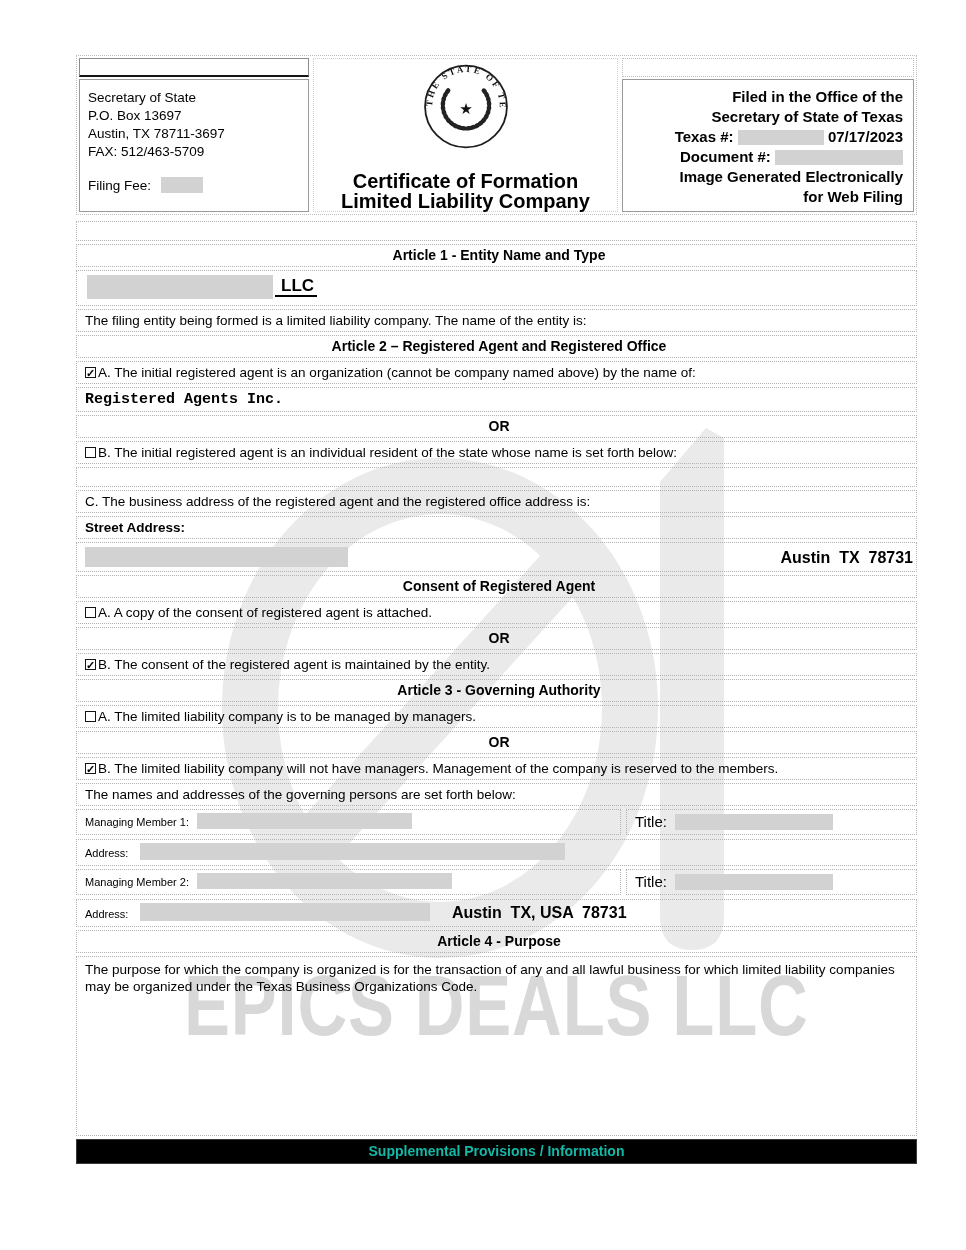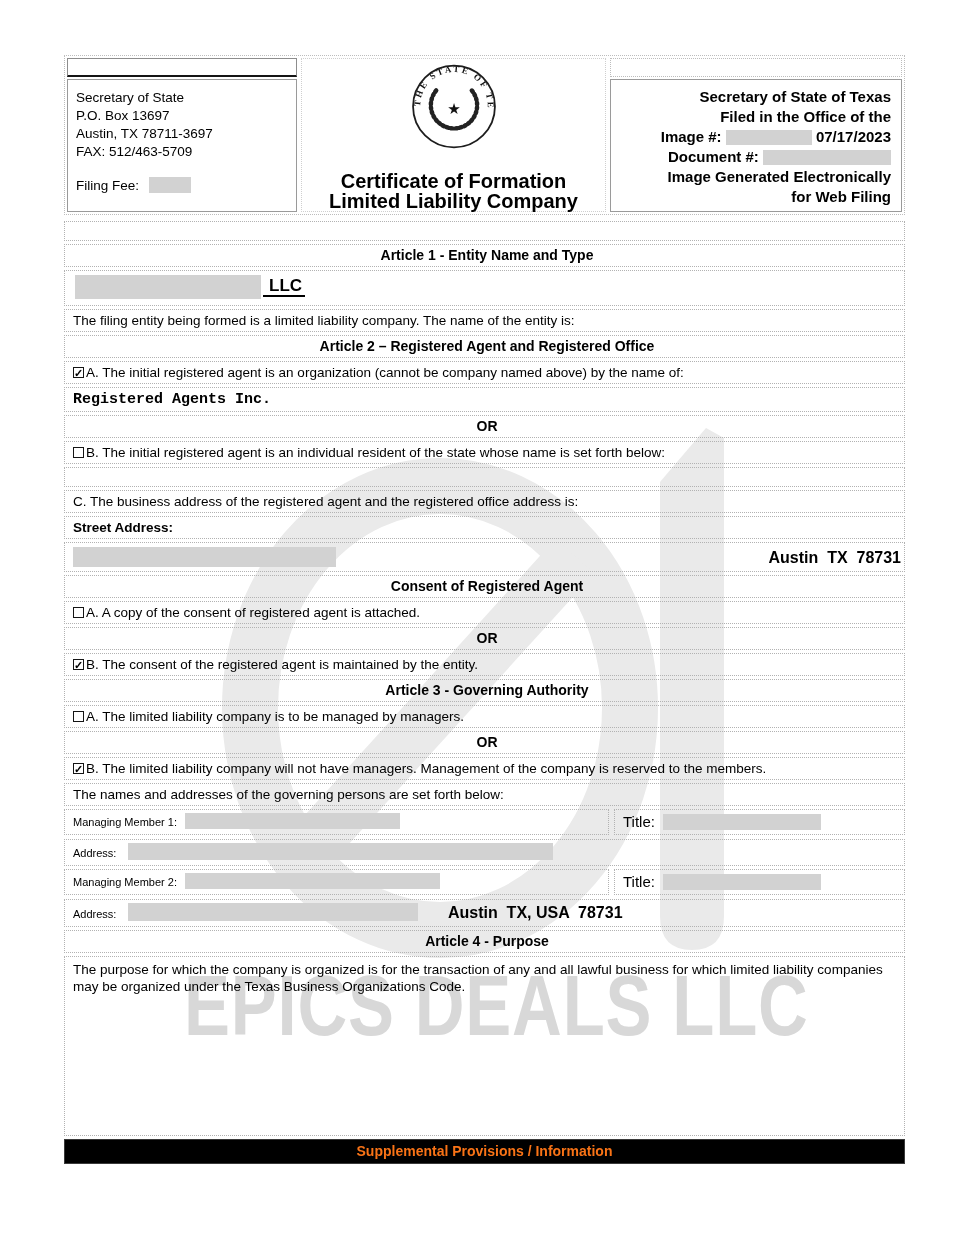--- a/index.html
+++ b/index.html
@@ -6,21 +6,21 @@
   .page{position:relative;width:966px;height:1250px;background:#ffffff;
         font-family:"Liberation Sans",sans-serif;color:#000;overflow:hidden;}
 
   
   .wm-logo{position:absolute;left:0;top:0;z-index:0;}
   .wm-text{position:absolute;left:184px;top:956px;z-index:0;
            font-size:84px;font-weight:bold;color:#d8d8d8;white-space:nowrap;
            letter-spacing:1px;transform:scaleX(0.82) scaleY(1.02);transform-origin:left top;}
 
   
-  .doc{position:absolute;left:64px;top:55px;width:841px;z-index:1;}
+  .doc{position:absolute;left:76px;top:55px;width:841px;z-index:1;}
 
   
   .hdr{display:flex;gap:4px;border:1px dotted #bdbdbd;padding:2px;height:160px;
        box-sizing:border-box;margin-bottom:6px;background:transparent;}
   .hdr-left{width:230px;display:flex;flex-direction:column;box-sizing:border-box;}
   .topbox{height:19px;border:1px solid #8d8d8d;border-bottom:2px solid #151515;box-sizing:border-box;}
   .topbox.dotted{border:1px dotted #bdbdbd;}
   .addrbox{flex:1;margin-top:2px;border:1px solid #9a9a9a;padding:9px 8px 5px 8px;
            font-size:13.5px;line-height:18px;box-sizing:border-box;}
   .feeline{margin-top:16px;}
@@ -42,21 +42,21 @@
   .row.empty{height:14px;}
   .row.tall-name{padding:4px 3px 6px 10px;}
   .row.agent-name{font-weight:bold;font-size:15px;line-height:19px;font-family:Liberation Mono, monospace;}
   .row.street{display:flex;align-items:center;padding-top:4px;padding-bottom:4px;justify-content:space-between;}
   .row.split{display:flex;gap:5px;border:none;padding:0;margin-bottom:4px;}
   .cell{border:1px dotted #b2b2b2;padding:3px 3px 3px 8px;box-sizing:border-box;}
   .cell.left{flex:1;}
   .cell.right{width:291px;}
   .row.addr{padding-top:3px;padding-bottom:3px;}
   .row.purpose{height:172px;box-sizing:content-box;padding-top:4px;}
-  .row.bar{background:#000;color:#f97316;text-align:center;font-weight:bold;font-size:14px;
+  .row.bar{background:#000;color:#14b8a6;text-align:center;font-weight:bold;font-size:14px;
            padding:3px 0;border:1px solid #3a3a3a;}
 
   .cb{display:inline-block;width:11px;height:11px;border:1px solid #141414;margin-right:2px;
       vertical-align:-1px;font-size:11px;line-height:11px;font-weight:bold;text-align:center;
       background:#fff;box-sizing:border-box;overflow:hidden;}
   .bold{font-weight:bold;}
   .small-label{font-size:11px;}
   .title-label{font-size:15px;}
   .name-line{border-bottom:2px solid #000;display:inline-block;padding:0 3px 1px 6px;
              font-size:17px;font-weight:bold;margin-left:2px;}
@@ -107,24 +107,24 @@
         </svg>
         <div class="doc-title">
           <div>Certificate of Formation</div>
           <div>Limited Liability Company</div>
         </div>
       </div>
 
       <div class="hdr-right">
         <div class="topbox dotted"></div>
         <div class="filedbox">
+          <div>Filed in the Office of the</div>
           <div>Secretary of State of Texas</div>
-          <div>Filed in the Office of the</div>
           <div>
-            <span>Image #:</span>
+            <span>Texas #:</span>
             <span class="redact" style="width:86px;"></span>
             <span>07/17/2023</span>
           </div>
           <div>
             <span>Document #:</span>
             <span class="redact" style="width:128px;"></span>
           </div>
           <div>Image Generated Electronically</div>
           <div>for Web Filing</div>
         </div>
@@ -215,21 +215,21 @@
       </div>
       <div class="cell right">
         <span class="title-label">Title:</span>
         <span class="redact" style="width:158px;height:16px;margin-left:4px;"></span>
       </div>
     </div>
 
     <div class="row addr">
       <span class="small-label">Address:</span>
       <span class="redact" style="width:290px;height:18px;margin-left:8px;"></span>
-      <span class="big-city" style="margin-left:26px;">Austin  TX, USA  78731</span>
+      <span class="big-city" style="margin-left:18px;">Austin  TX, USA  78731</span>
     </div>
 
     <div class="row center">Article 4 - Purpose</div>
 
     <div class="row purpose">
       <span>The purpose for which the company is organized is for the transaction of any and all lawful business for which limited liability companies may be organized under the Texas Business Organizations Code.</span>
     </div>
 
     <div class="row bar">Supplemental Provisions / Information</div>
 

